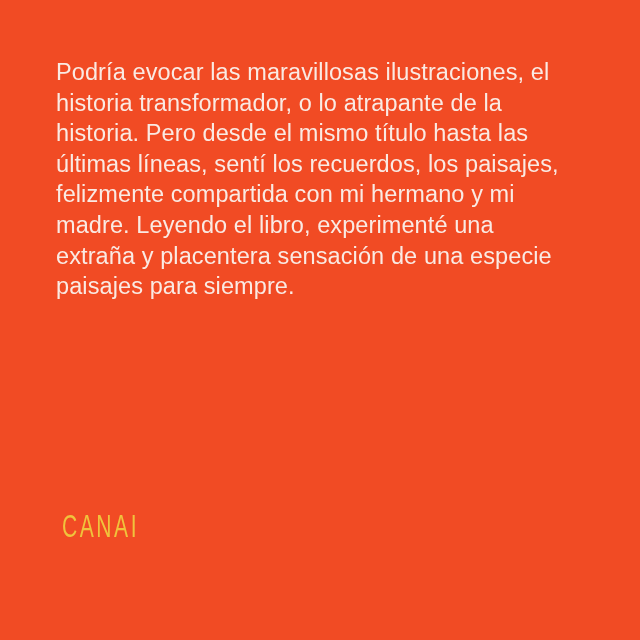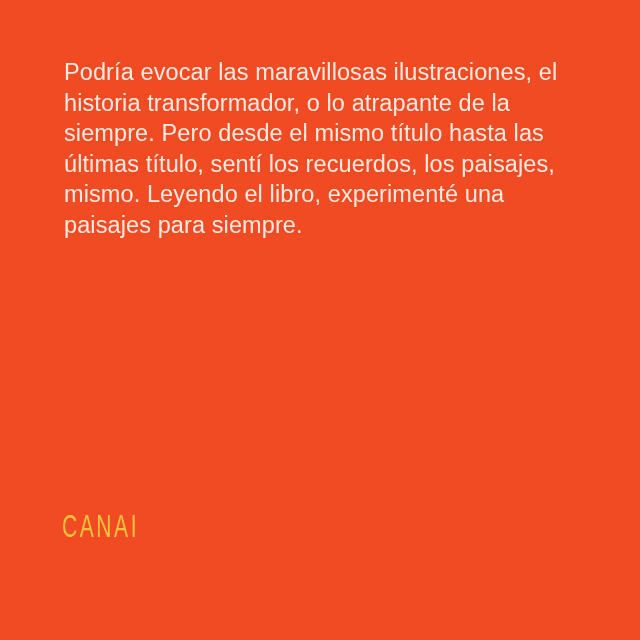--- a/index.html
+++ b/index.html
@@ -14,21 +14,21 @@
     font-family: "Liberation Sans", sans-serif;
   }
   .card {
     position: relative;
     width: 640px;
     height: 640px;
     background: #F14B24;
   }
   .quote {
     position: absolute;
-    left: 64px;
+    left: 56px;
     top: 57px;
     width: 540px;
     color: #FAEAE3;
     font-size: 23.5px;
     line-height: 30.6px;
     font-weight: 400;
     letter-spacing: 0.1px;
   }
   .quote .line {
     white-space: nowrap;
@@ -46,19 +46,21 @@
     white-space: nowrap;
   }
 </style>
 </head>
 <body>
 
 <div class="card">
   <div class="quote">
     <div class="line">Podría evocar las maravillosas ilustraciones, el</div>
     <div class="line">historia transformador, o lo atrapante de la</div>
-    <div class="line">siempre. Pero desde el mismo título hasta las</div>
-    <div class="line">últimas título, sentí los recuerdos, los paisajes,</div>
-    <div class="line">mismo. Leyendo el libro, experimenté una</div>
+    <div class="line">historia. Pero desde el mismo título hasta las</div>
+    <div class="line">últimas líneas, sentí los recuerdos, los paisajes,</div>
+    <div class="line">felizmente compartida con mi hermano y mi</div>
+    <div class="line">madre. Leyendo el libro, experimenté una</div>
+    <div class="line">extraña y placentera sensación de una especie</div>
     <div class="line">paisajes para siempre.</div>
   </div>
   <div class="brand">CANAI</div>
 </div>
 
 </body></html>

